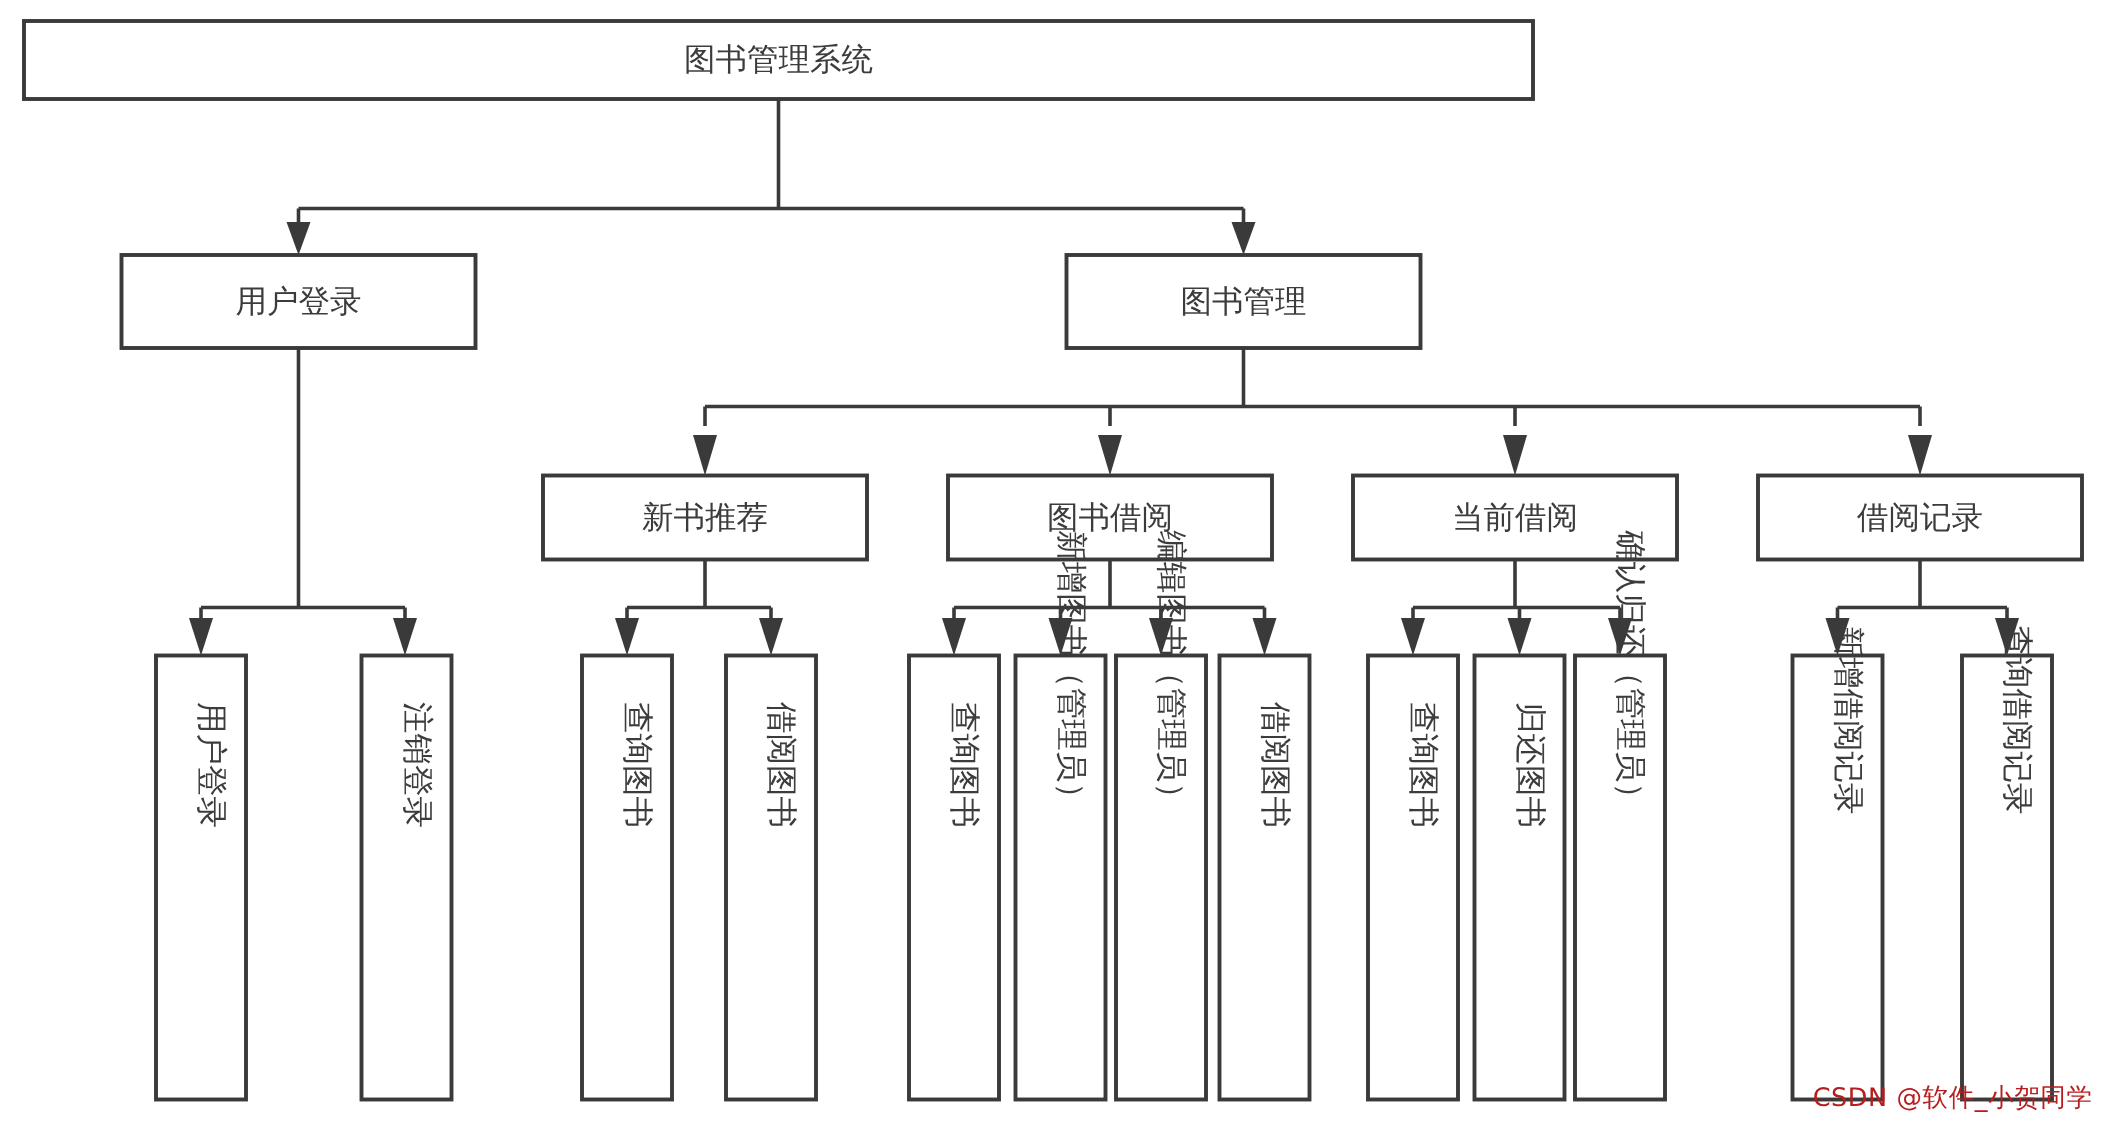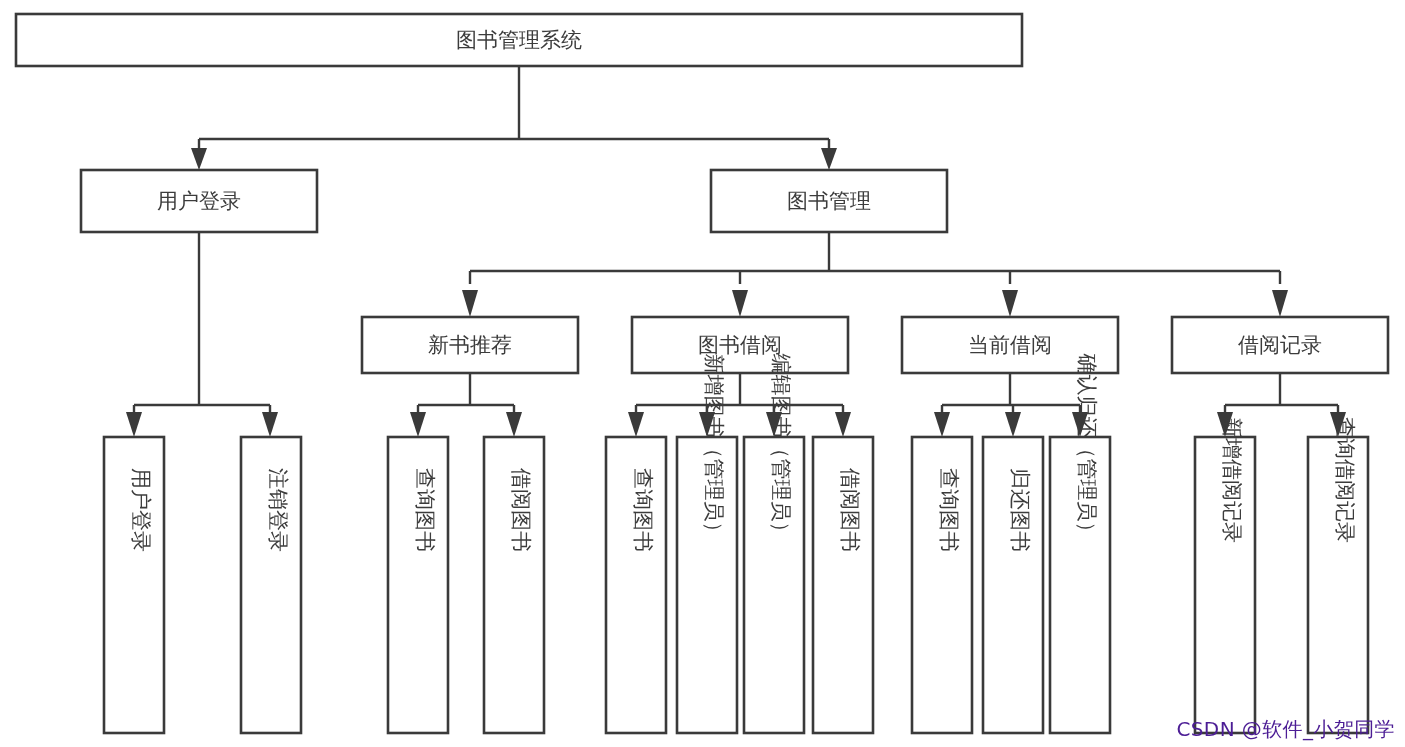--- a/index.html
+++ b/index.html
@@ -53,22 +53,22 @@
     fill: #3c3c3c;
     font-family: "DejaVu Sans", "Liberation Sans", sans-serif;
     font-size: 21px;
     text-anchor: middle;
   }
   .watermark-text {
     position: absolute;
     right: 10px;
     bottom: 4px;
     font-family: "DejaVu Sans", "Liberation Sans", sans-serif;
-    font-size: 20px;
-    color: #4c1d95;
+    font-size: 17px;
+    color: #b91c1c;
     white-space: nowrap;
     letter-spacing: 0.4px;
     user-select: none;
   }
 </style>
 </head>
 <body>
 
 <div id="diagram-root">
 

